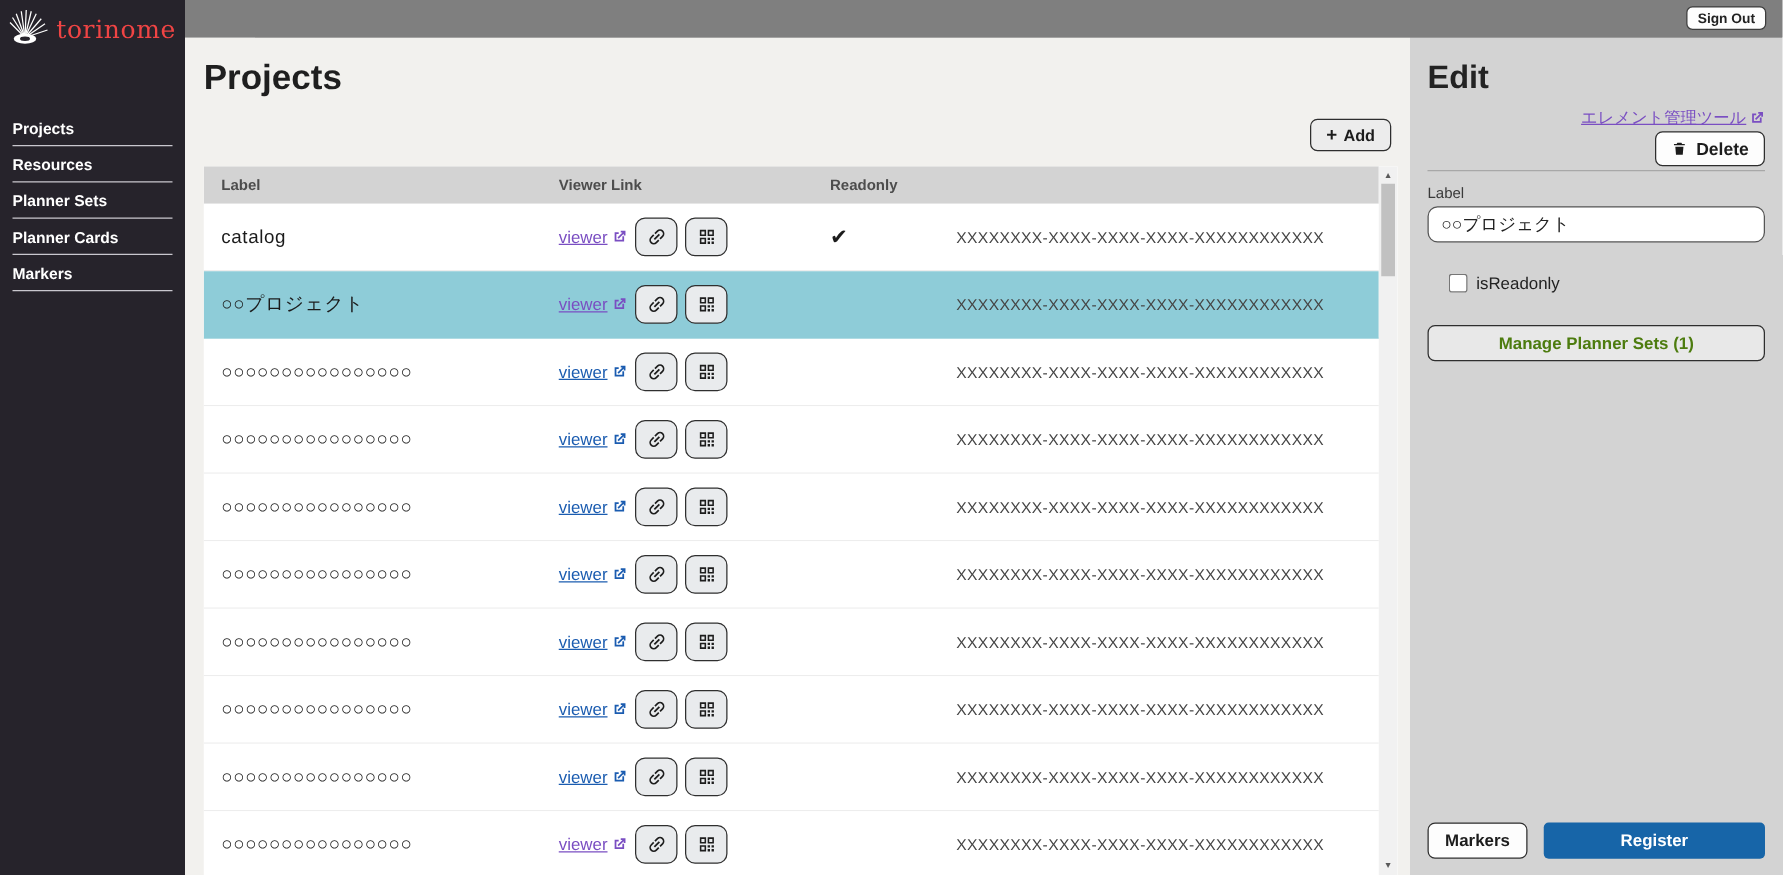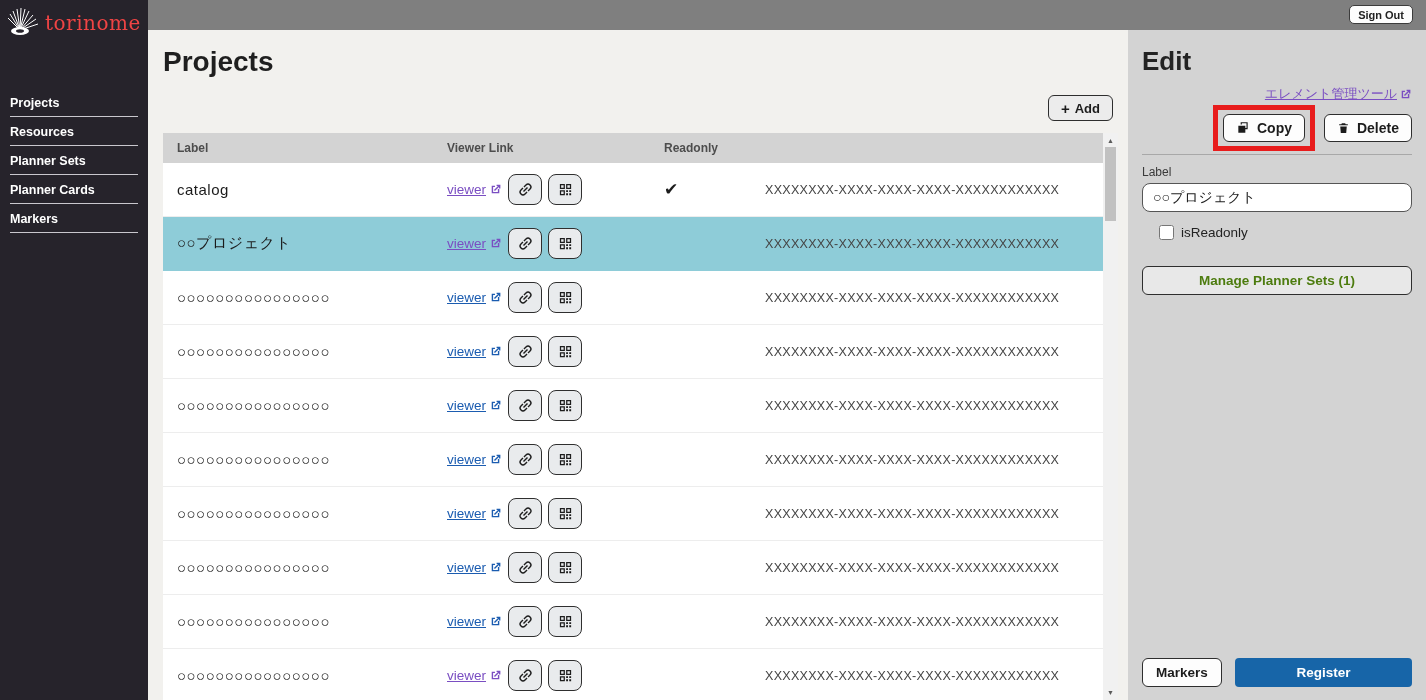--- a/index.html
+++ b/index.html
@@ -64,21 +64,21 @@
   .mgmt-link{display:flex;align-items:center;gap:2px;color:var(--link-purple);font-size:13px;
     text-decoration:underline;cursor:pointer;text-align:center;}
   .panel-btns{margin-top:2px;display:flex;justify-content:flex-end;align-items:center;gap:9px;}
   .panel-btn{display:flex;align-items:center;gap:7px;padding:5px 12px;background:#fdfdfd;
     border:1px solid #2e2e2e;border-radius:6px;font-size:14px;font-weight:700;color:#1c1c1c;cursor:pointer;}
   .red-box{border:5px solid var(--annotation-red);padding:4px 5px;display:inline-block;}
   .divider{margin-top:3px;border:none;border-top:1px solid #a8a8a8;}
   .field-label{margin-top:10px;font-size:12px;color:#3a3a3a;}
   .text-input{margin-top:4px;width:100%;height:29px;border:1px solid #555;border-radius:8px;
     padding:0 10px;font-size:14px;color:#222;background:#fff;}
-  .chk-row{margin-top:13px;display:flex;align-items:center;gap:7px;font-size:13.5px;color:#222;padding-left:17px;}
+  .chk-row{margin-top:25px;display:flex;align-items:center;gap:7px;font-size:13.5px;color:#222;padding-left:17px;}
   .chk-row input{width:15px;height:15px;accent-color:#fff;}
   .manage-btn{margin-top:26px;width:100%;height:29px;background:#e8e8e8;border:1px solid #2e2e2e;
     border-radius:6px;font-size:13.5px;font-weight:700;color:#4d7c0f;cursor:pointer;}
   .panel-bottom{position:absolute;left:14px;right:14px;bottom:13px;display:flex;gap:13px;}
   .cancel-btn{width:80px;height:29px;background:#fdfdfd;border:1px solid #2e2e2e;border-radius:6px;
     font-size:13.5px;font-weight:700;color:#1c1c1c;cursor:pointer;}
   .register-btn{flex:1;height:29px;background:var(--register-blue);border:none;border-radius:4px;
     font-size:13.5px;font-weight:700;color:#fff;cursor:pointer;}
   svg{display:block;}
 </style>
@@ -475,30 +475,20 @@
       <span>エレメント管理ツール</span>
       <span>
         <svg width="13" height="13" viewBox="0 0 24 24">
             <path fill="currentColor" d="M14 3h7v7h-2.6V7.4L11 14.8 9.2 13l7.4-7.4H14V3zM5 5h6v2.6H7.6v8.8h8.8V11H19v8H5V5z"></path>
           </svg>
       </span>
     </a>
   </div>
 
   <div class="panel-btns">
-    <span class="red-box">
-      <button class="panel-btn">
-        <span>
-          <svg width="14" height="14" viewBox="0 0 24 24">
-              <path fill="currentColor" d="M8 2h12v12h-4v-2h2V4H10v2H8V2zM4 8h12v12H4V8z"></path>
-            </svg>
-        </span>
-        <span>Copy</span>
-      </button>
-    </span>
     <button class="panel-btn">
       <span>
         <svg width="13" height="14" viewBox="0 0 24 24">
             <path fill="currentColor" d="M9 3h6l1 2h4v2H4V5h4l1-2zM6 9h12l-1 12H7L6 9z"></path>
           </svg>
       </span>
       <span>Delete</span>
     </button>
   </div>
 

